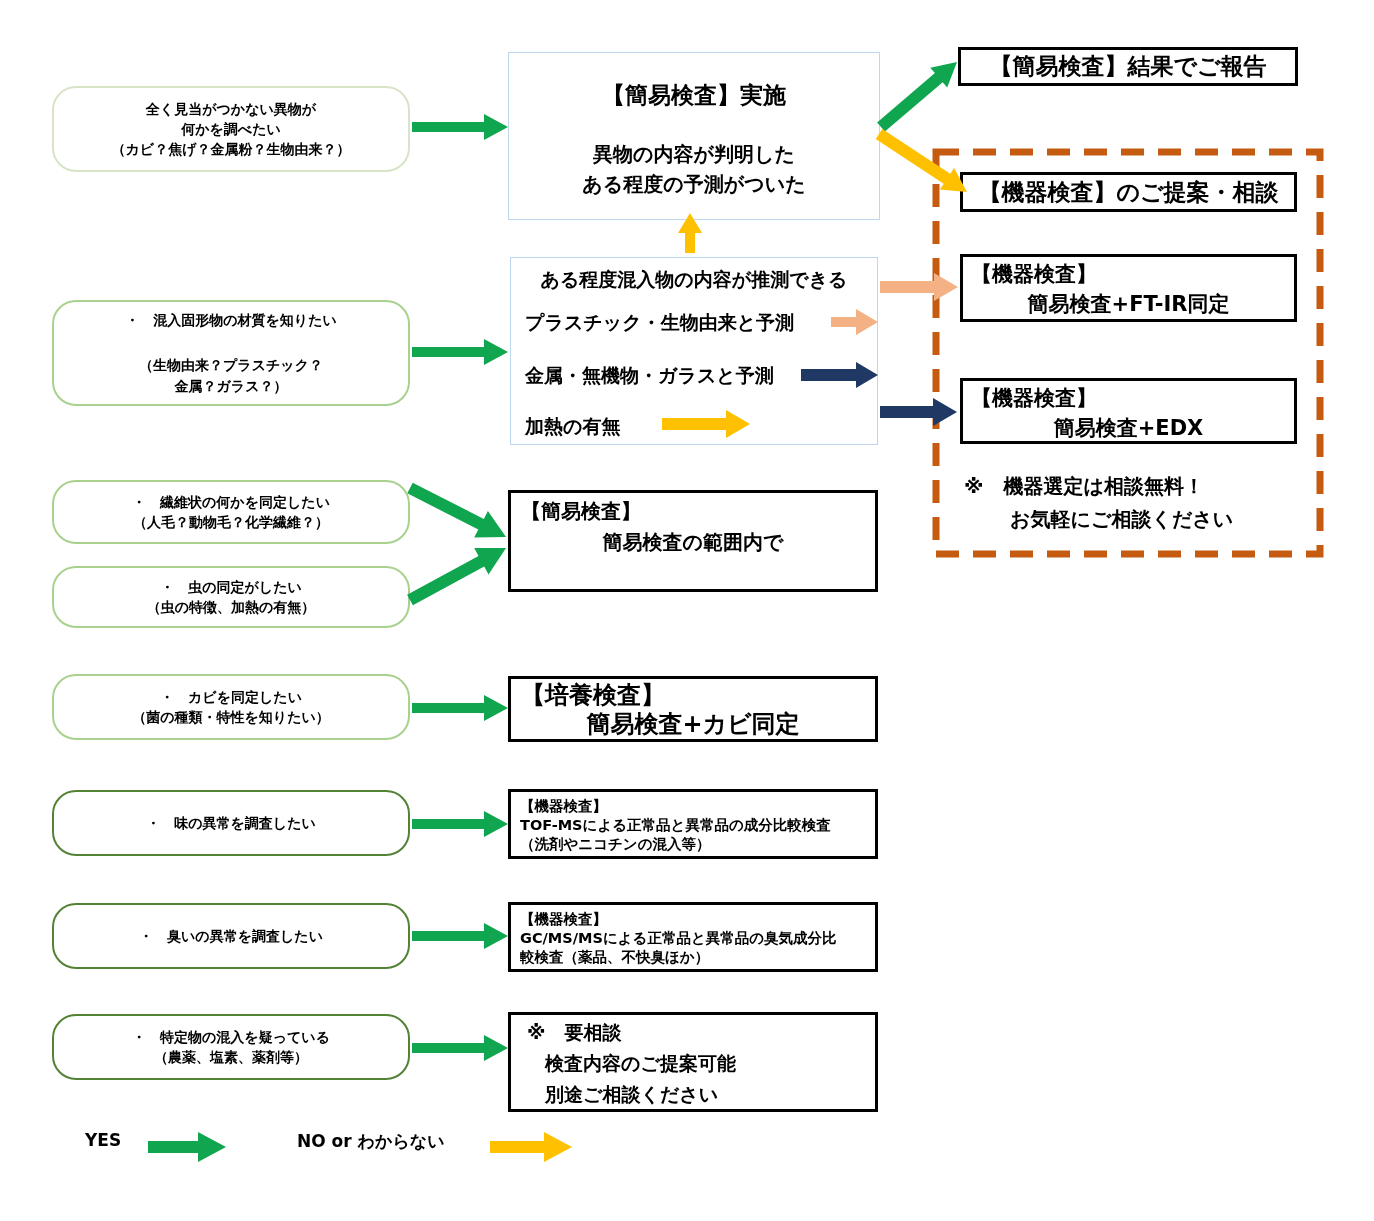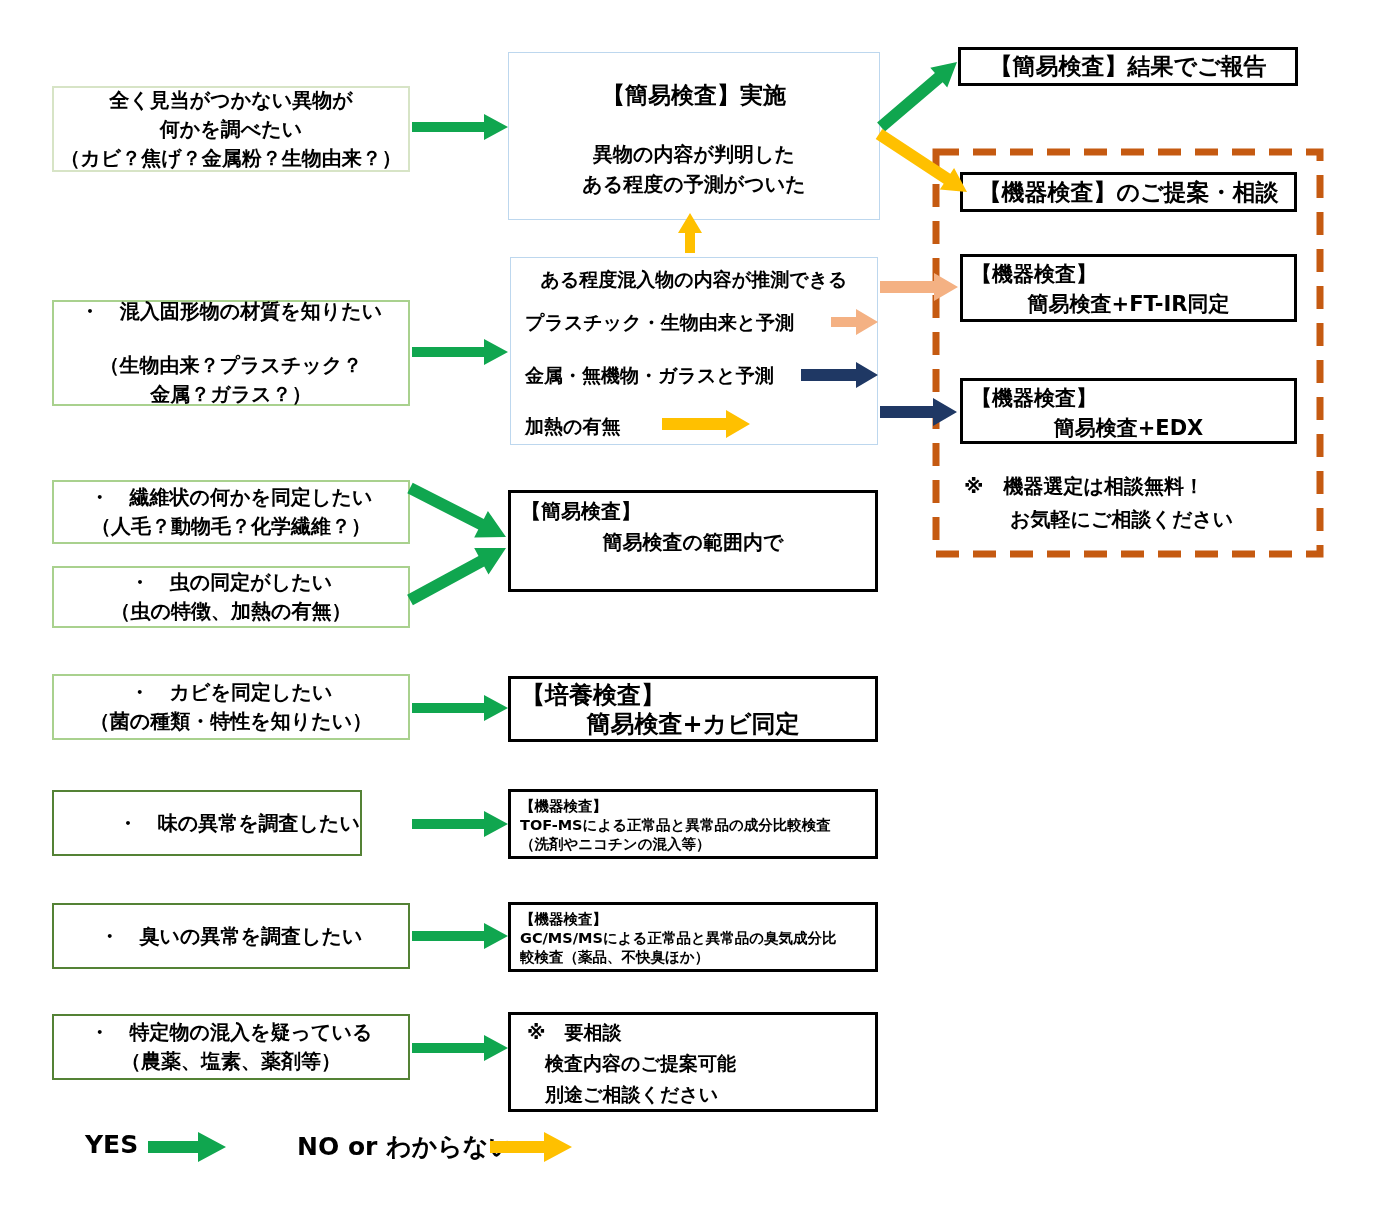--- a/index.html
+++ b/index.html
@@ -5,27 +5,27 @@
   html,body{margin:0;padding:0;background:#fff;}
   .canvas{
     position:relative;width:1374px;height:1221px;background:#fff;overflow:hidden;
     font-family:"DejaVu Sans","Liberation Sans",sans-serif;
     font-weight:bold;color:#000;
   }
   .b{position:absolute;background:#fff;box-sizing:border-box;}
   .line{white-space:nowrap;}
   
   .lbox{display:flex;flex-direction:column;justify-content:center;text-align:center;
-        font-size:20px;line-height:1.45;}
+        font-size:14px;line-height:1.45;border-radius:24px;}
   #l1{left:52px;top:86px;width:358px;height:86px;border:2px solid var(--green-border-pale);}
   #l2{left:52px;top:300px;width:358px;height:106px;border:2px solid var(--green-border);}
   #l3{left:52px;top:480px;width:358px;height:64px;border:2px solid var(--green-border);}
   #l4{left:52px;top:566px;width:358px;height:62px;border:2px solid var(--green-border);}
   #l5{left:52px;top:674px;width:358px;height:66px;border:2px solid var(--green-border);}
-  #l6{left:52px;top:790px;width:310px;height:66px;border:2px solid var(--green-border-strong);text-align:right;}
+  #l6{left:52px;top:790px;width:358px;height:66px;border:2px solid var(--green-border-strong);}
   #l7{left:52px;top:903px;width:358px;height:66px;border:2px solid var(--green-border-strong);}
   #l8{left:52px;top:1014px;width:358px;height:66px;border:2px solid var(--green-border-strong);}
   .gap-after{margin-bottom:25px;}
   
   #m1{left:508px;top:44px;width:372px;height:168px;border:1px solid var(--blue-border);
       text-align:center;padding-top:27px;font-size:20px;line-height:30px;margin-top:8px;}
   #m1 .m1-title{font-size:23px;margin-bottom:29px;}
   #m2{left:510px;top:257px;width:368px;height:188px;border:1px solid var(--blue-border);font-size:19px;}
   #m2 .m2-title{position:absolute;top:9px;left:0;width:100%;text-align:center;}
   #m2 .m2-opt1{position:absolute;top:52px;left:14px;}
@@ -51,21 +51,21 @@
       display:flex;align-items:center;justify-content:center;font-size:23px;}
   #r3{left:960px;top:254px;width:337px;height:68px;border:3px solid #000;
       font-size:21px;line-height:30px;padding:2px 8px;}
   #r4{left:960px;top:378px;width:337px;height:66px;border:3px solid #000;
       font-size:21px;line-height:30px;padding:2px 8px;}
   #rnote{left:958px;top:470px;width:350px;height:72px;background:transparent;
       font-size:20px;line-height:33px;}
   #rnote .n0{padding-left:6px;}
   #rnote .n1{padding-left:52px;}
   
-  .legend-label{position:absolute;font-size:25px;background:transparent;white-space:nowrap;}
+  .legend-label{position:absolute;font-size:17px;background:transparent;white-space:nowrap;}
   #legend-yes{left:85px;top:1130px;}
   #legend-no{left:297px;top:1130px;}
   
   #arrows{position:absolute;left:0;top:0;width:1374px;height:1221px;pointer-events:none;z-index:5;}
 </style>
 </head>
 <body>
 
 <div class="canvas">
 

